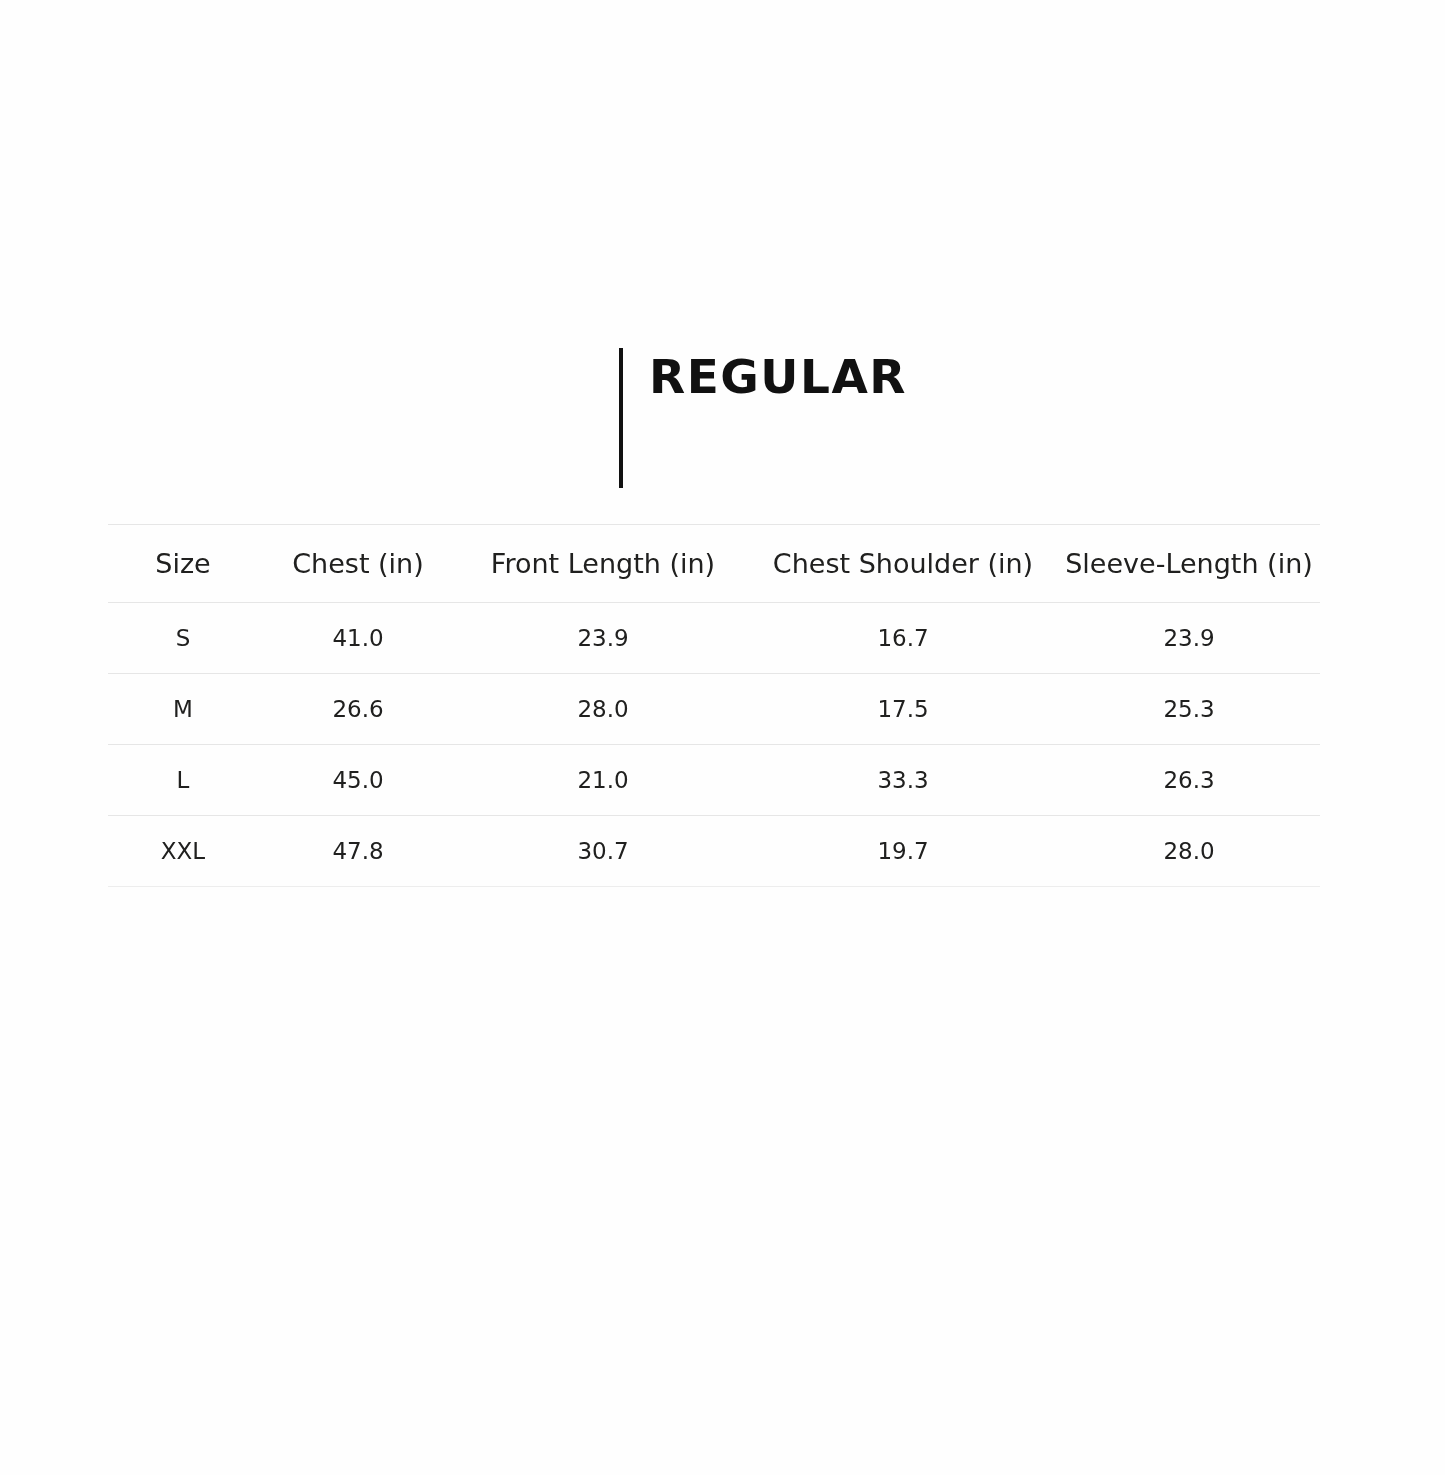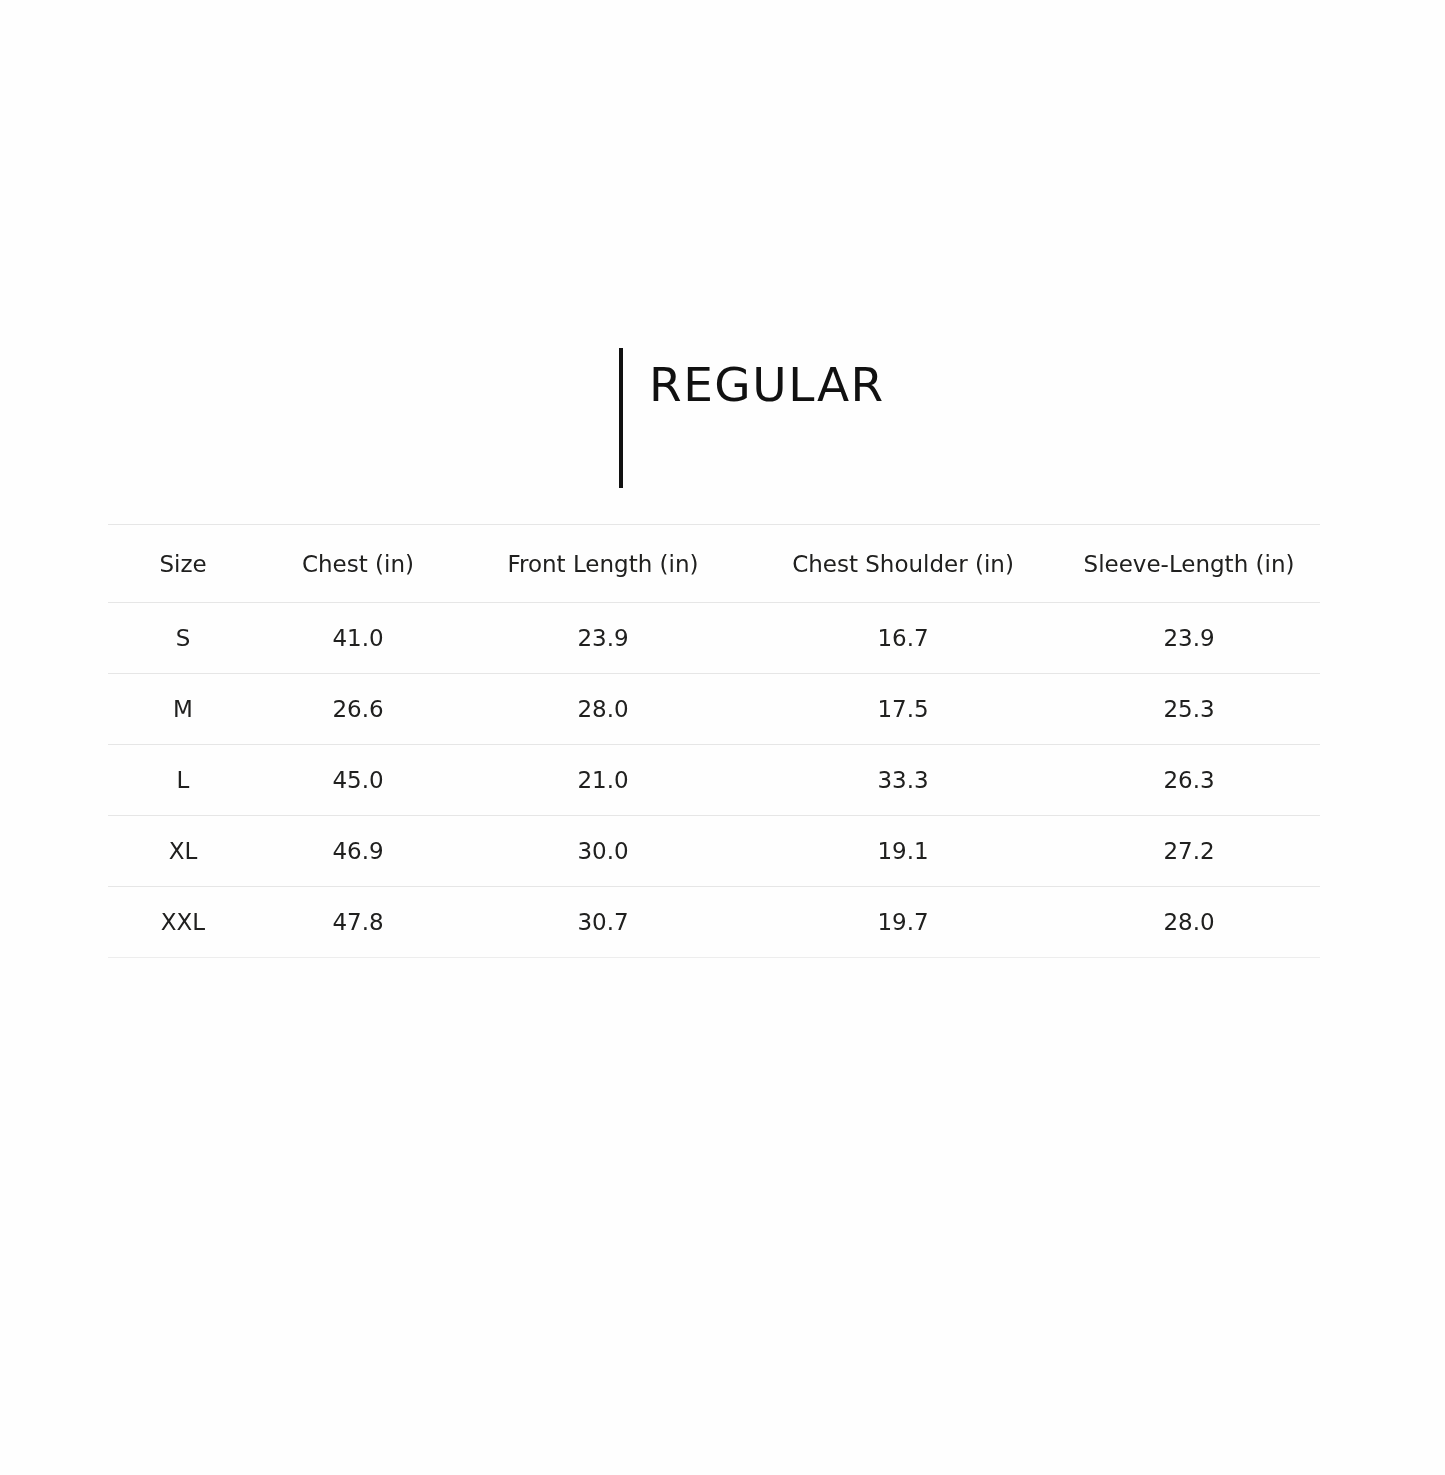--- a/index.html
+++ b/index.html
@@ -36,27 +36,26 @@
     margin-right: 26px;
     height: 140px;
   }
   .title-text {
     display: flex;
     flex-direction: column;
     justify-content: flex-start;
   }
   .title-line {
     font-family: "DejaVu Sans", sans-serif;
-    font-weight: normal;
+    font-weight: bold;
     font-size: 47px;
     letter-spacing: 1.5px;
     line-height: 58px;
     color: #111111;
     white-space: nowrap;
-    margin-top: 8px;
   }
 
   
   .table-wrap {
     position: absolute;
     left: 108px;
     top: 524px;
     width: 1212px;
   }
   table.size-table {
@@ -71,21 +70,21 @@
     color: #20201f;
     border-bottom: 1px solid #e6e6e6;
     padding: 0;
     height: 70px;
     vertical-align: middle;
   }
   table.size-table thead tr {
     border-top: 1px solid #e6e6e6;
   }
   table.size-table thead th {
-    font-size: 23px;
+    font-size: 27px;
     height: 77px;
     border-top: 1px solid #e6e6e6;
     border-bottom: 1px solid #e6e6e6;
   }
   table.size-table tbody td {
     font-size: 23px;
   }
   table.size-table tbody tr:last-child td {
     border-bottom: 1px solid #ededed;
   }
@@ -142,27 +141,20 @@
           <td>25.3</td>
         </tr>
         <tr>
           <td>L</td>
           <td>45.0</td>
           <td>21.0</td>
           <td>33.3</td>
           <td>26.3</td>
         </tr>
         <tr>
-          <td>XL</td>
-          <td>46.9</td>
-          <td>30.0</td>
-          <td>19.1</td>
-          <td>27.2</td>
-        </tr>
-        <tr>
           <td>XXL</td>
           <td>47.8</td>
           <td>30.7</td>
           <td>19.7</td>
           <td>28.0</td>
         </tr>
       </tbody>
     </table>
   </div>
 

